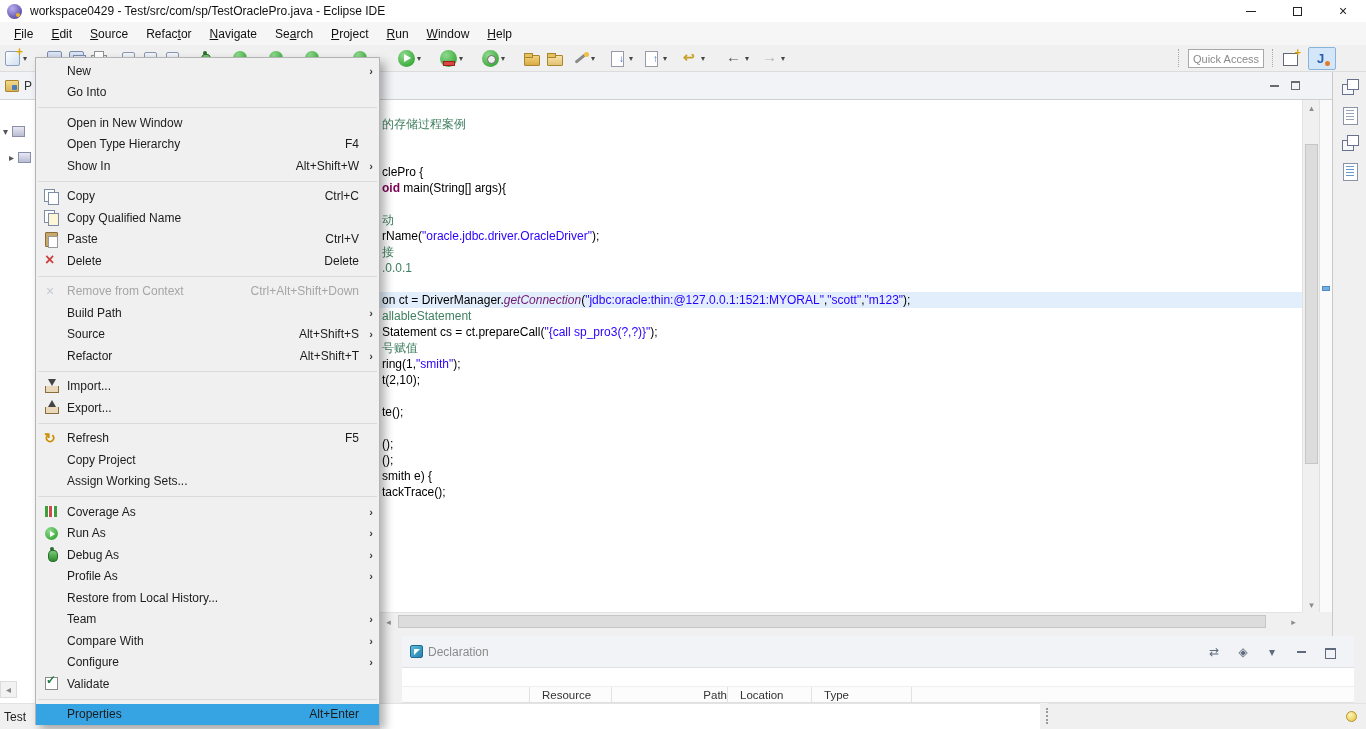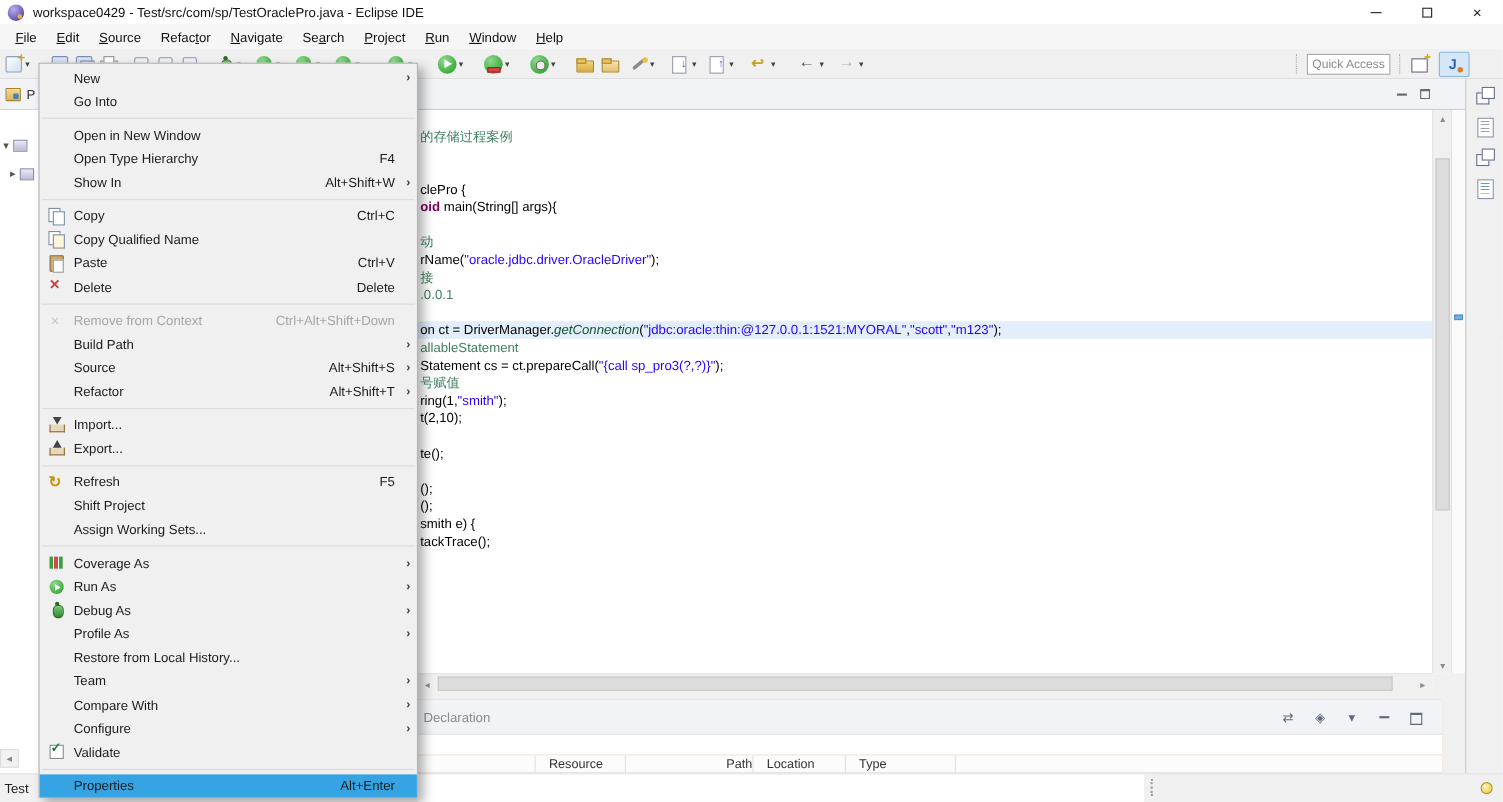--- a/index.html
+++ b/index.html
@@ -80,42 +80,42 @@
   .ed-header{position:absolute;left:0;top:0;right:0;height:28px;background:#f1f3f6;border-bottom:1px solid #cfcfcf;display:flex;justify-content:flex-end;align-items:center;gap:12px;padding-right:32px}
   .ed-btn .bar{display:block;width:9px;height:2px;background:#6b6b6b}
   .ed-btn .box{display:block;width:9px;height:9px;border:1px solid #6b6b6b;border-top-width:2px}
   .ed-code{position:absolute;left:0;top:28px;width:1070px;height:512px;overflow:hidden;padding-top:16px;font-family:Liberation Sans, sans-serif;font-size:12px;cursor:text}
   .code-line{height:16px;line-height:16px;white-space:pre;padding-left:2px}
   .code-line.current-line{background:#e2eefb}
   .tok-plain{color:#000}
   .tok-comment{color:#3f7f5f}
   .tok-string{color:#2a00ff}
   .tok-keyword{color:#7f0055;font-weight:bold}
-  .tok-static{color:#14532d;font-style:italic}
+  .tok-static{color:#701a75;font-style:italic}
   .ed-vscroll{position:absolute;left:922px;top:28px;width:17px;height:512px;background:#f0f0f0;border-left:1px solid #e3e3e3}
   .sc-arr{position:absolute;left:0;width:17px;height:15px;display:flex;align-items:center;justify-content:center;color:#8b8b8b;font-size:9px}
   .vthumb{position:absolute;left:2px;top:44px;width:13px;height:320px;background:#dcdcdc;border:1px solid #c6c6c6}
   .ed-ruler{position:absolute;left:939px;top:28px;right:0;height:512px;background:#fafafa;border-left:1px solid #e0e0e0}
   .ruler-mark{position:absolute;left:2px;top:186px;width:8px;height:5px;background:#77aee0;border:1px solid #4c8cc8}
   .ed-hscroll{position:absolute;left:0;top:540px;width:922px;height:18px;background:#f0f0f0;border-top:1px solid #e3e3e3}
   .hthumb{position:absolute;left:18px;top:2px;width:868px;height:13px;background:#dcdcdc;border:1px solid #c6c6c6}
   .hs-arr{position:absolute;top:0;width:17px;height:18px;display:flex;align-items:center;justify-content:center;color:#8b8b8b;font-size:9px}
   .ed-corner{position:absolute;left:922px;top:540px;right:0;height:18px;background:#f0f0f0}
 
   
   #right-strip{position:absolute;left:1332px;top:72px;width:34px;height:631px;background:#f0f0f0;border-left:1px solid #c8c8c8}
   .rs-ic{width:18px;height:18px;position:relative;margin:7px auto 10px;display:block}
   .rs-restore-view::before{content:"";position:absolute;left:1px;top:5px;width:10px;height:9px;border:1px solid #67718a;background:#f6f8fb}
   .rs-restore-view::after{content:"";position:absolute;left:6px;top:0;width:10px;height:9px;border:1px solid #67718a;background:#fff}
   .rs-task-list::before,.rs-outline::before{content:"";position:absolute;left:2px;top:0;width:13px;height:16px;background:#fff;border:1px solid #8a93a8}
   .rs-task-list::after{content:"";position:absolute;left:5px;top:3px;width:8px;height:10px;background:repeating-linear-gradient(#9aa3b5 0 1px,transparent 1px 3px)}
   .rs-outline::after{content:"";position:absolute;left:5px;top:3px;width:8px;height:10px;background:repeating-linear-gradient(#6699cc 0 1px,transparent 1px 3px)}
 
   
-  #bottom-panel{position:absolute;left:359px;top:636px;width:952px;height:67px;background:#fdba74}
+  #bottom-panel{position:absolute;left:402px;top:636px;width:952px;height:67px;background:#d946ef}
   .bp-tabbar{position:absolute;left:0;top:0;right:0;height:32px;background:#f1f3f6;border-bottom:1px solid #e0e0e0;display:flex;align-items:center}
   .bp-tab{display:flex;align-items:center;height:100%;padding:0 10px 0 8px}
   .bp-tab-icon{width:13px;height:13px;margin-right:5px;background:linear-gradient(135deg,#58c0d8,#2a7fae);border:1px solid #1f6a94;border-radius:2px;position:relative}
   .bp-tab-icon::after{content:"";position:absolute;left:3px;top:3px;width:6px;height:6px;background:#fff;clip-path:polygon(0 0,100% 0,0 100%)}
   .bp-tab-label{color:#8b8b8b}
   .bp-actions{position:absolute;right:16px;top:0;height:32px;display:flex;align-items:center;gap:13px}
   .bp-ic{width:16px;height:16px;color:#5f6b7d;font-size:12px;text-align:center;line-height:16px}
   .bp-link-with-editor::before{content:"⇄"}
   .bp-open-input::before{content:"◈"}
   .bp-view-menu::before{content:"▾"}
@@ -575,21 +575,21 @@
     </div>
     <div class="menu-sep"></div>
     <div class="menu-item">
       <span class="mi-icon mic-refresh"></span>
       <span class="mi-label">Refresh</span>
       <span class="mi-short">F5</span>
       <span class="mi-arrow"></span>
     </div>
     <div class="menu-item">
       <span class="mi-icon"></span>
-      <span class="mi-label">Shift Project</span>
+      <span class="mi-label">Copy Project</span>
       <span class="mi-short"></span>
       <span class="mi-arrow"></span>
     </div>
     <div class="menu-item">
       <span class="mi-icon"></span>
       <span class="mi-label">Assign Working Sets...</span>
       <span class="mi-short"></span>
       <span class="mi-arrow"></span>
     </div>
     <div class="menu-sep"></div>

